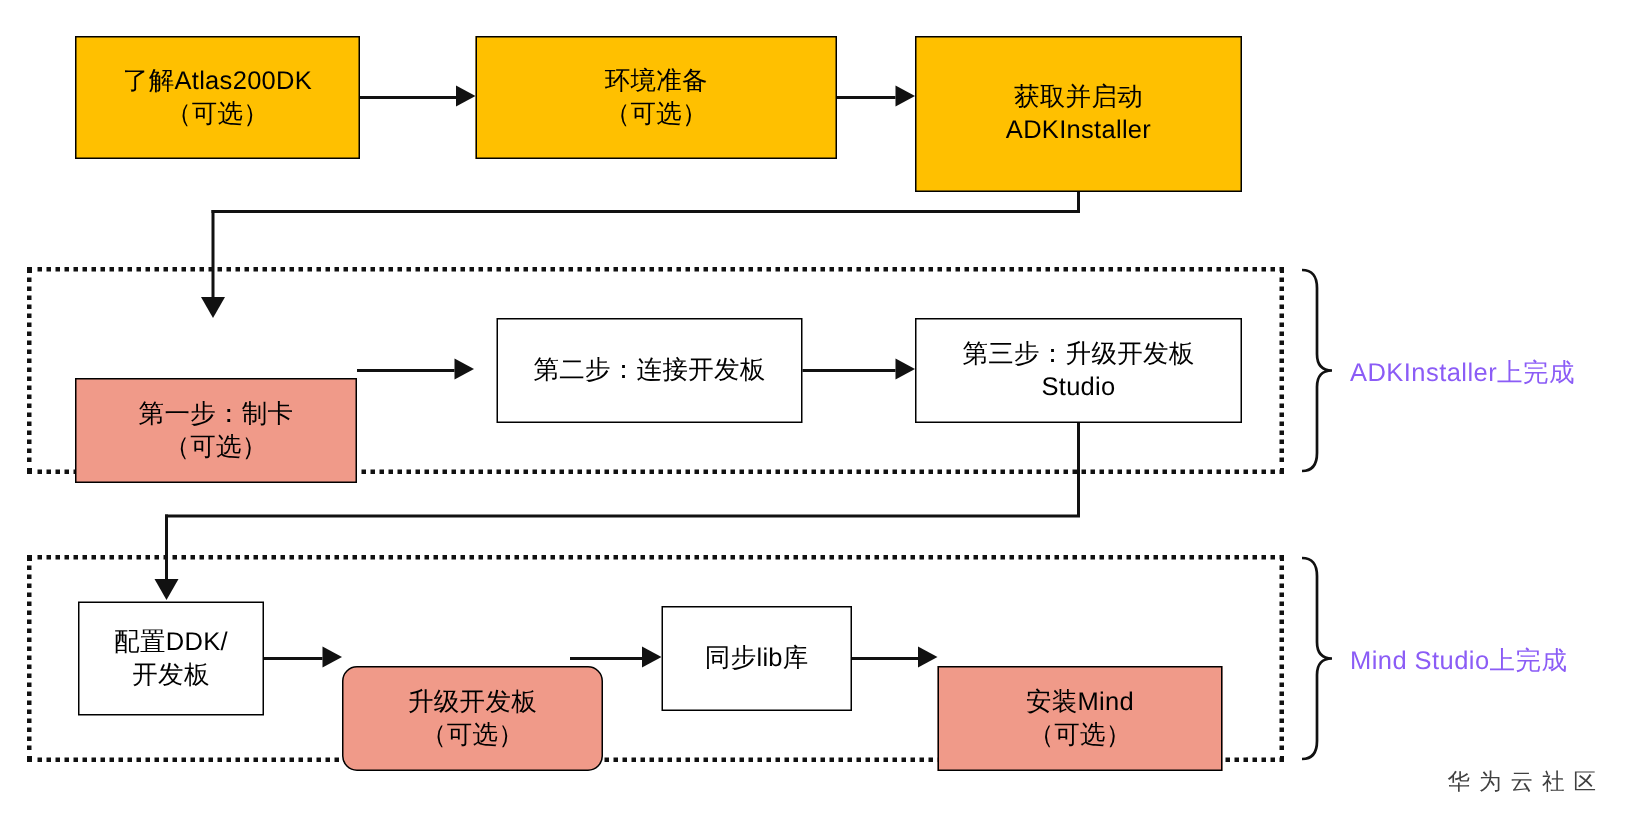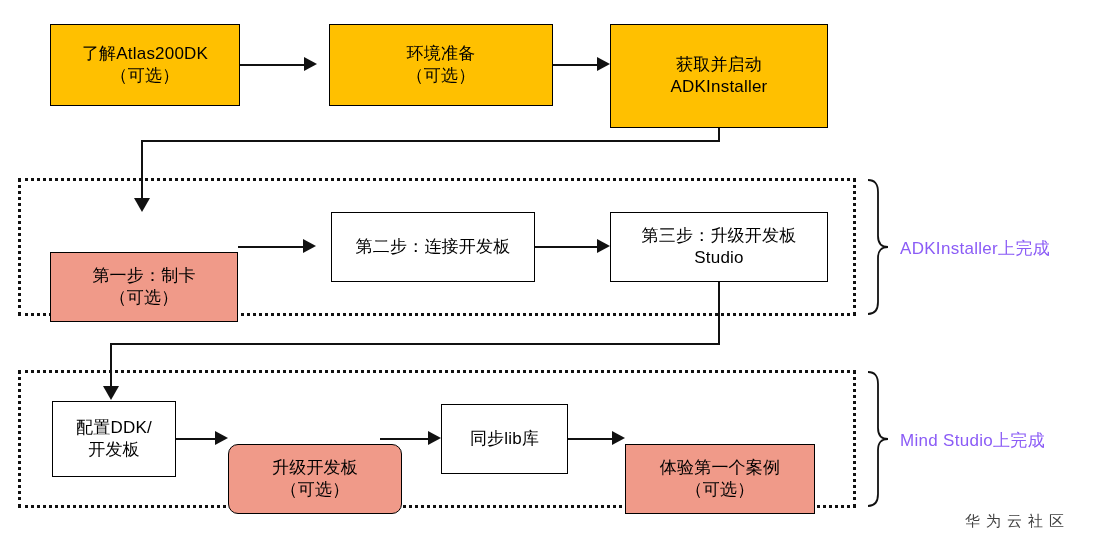--- a/index.html
+++ b/index.html
@@ -98,21 +98,21 @@
   }
 </style>
 </head>
 <body>
 
 <div id="canvas">
 
   <div class="node orange" style="left:50px; top:24px; width:190px; height:82px;">了解Atlas200DK
 （可选）</div>
 
-  <div class="node orange" style="left:329px; top:24px; width:224px; height:82px;">环境准备
+  <div class="node orange" style="left:317px; top:24px; width:241px; height:82px;">环境准备
 （可选）</div>
 
   <div class="node orange" style="left:610px; top:24px; width:218px; height:104px;">获取并启动
 ADKInstaller</div>
 
   <div class="conn h" style="left:240px; top:63.8px; width:64px;"></div>
   <div class="arrow right" style="left:304px; top:57px;"></div>
 
   <div class="conn h" style="left:533px; top:63.8px; width:64px;"></div>
   <div class="arrow right" style="left:597px; top:57px;"></div>
@@ -151,21 +151,21 @@
   <div class="group" style="left:18px; top:370px; width:838px; height:138px;"></div>
 
   <div class="node white" style="left:52px; top:401px; width:124px; height:76px;">配置DDK/
 开发板</div>
 
   <div class="node salmon" style="left:228px; top:404px; width:174px; height:70px;border-radius:10px;">升级开发板
 （可选）</div>
 
   <div class="node white" style="left:441px; top:404px; width:127px; height:70px;">同步lib库</div>
 
-  <div class="node salmon" style="left:625px; top:404px; width:190px; height:70px;">体验第一个案例
+  <div class="node salmon" style="left:625px; top:404px; width:190px; height:70px;">安装Mind
 （可选）</div>
 
   <div class="conn h" style="left:176px; top:437.8px; width:39px;"></div>
   <div class="arrow right" style="left:215px; top:431px;"></div>
 
   <div class="conn h" style="left:380px; top:437.8px; width:48px;"></div>
   <div class="arrow right" style="left:428px; top:431px;"></div>
 
   <div class="conn h" style="left:568px; top:437.8px; width:44px;"></div>
   <div class="arrow right" style="left:612px; top:431px;"></div>

